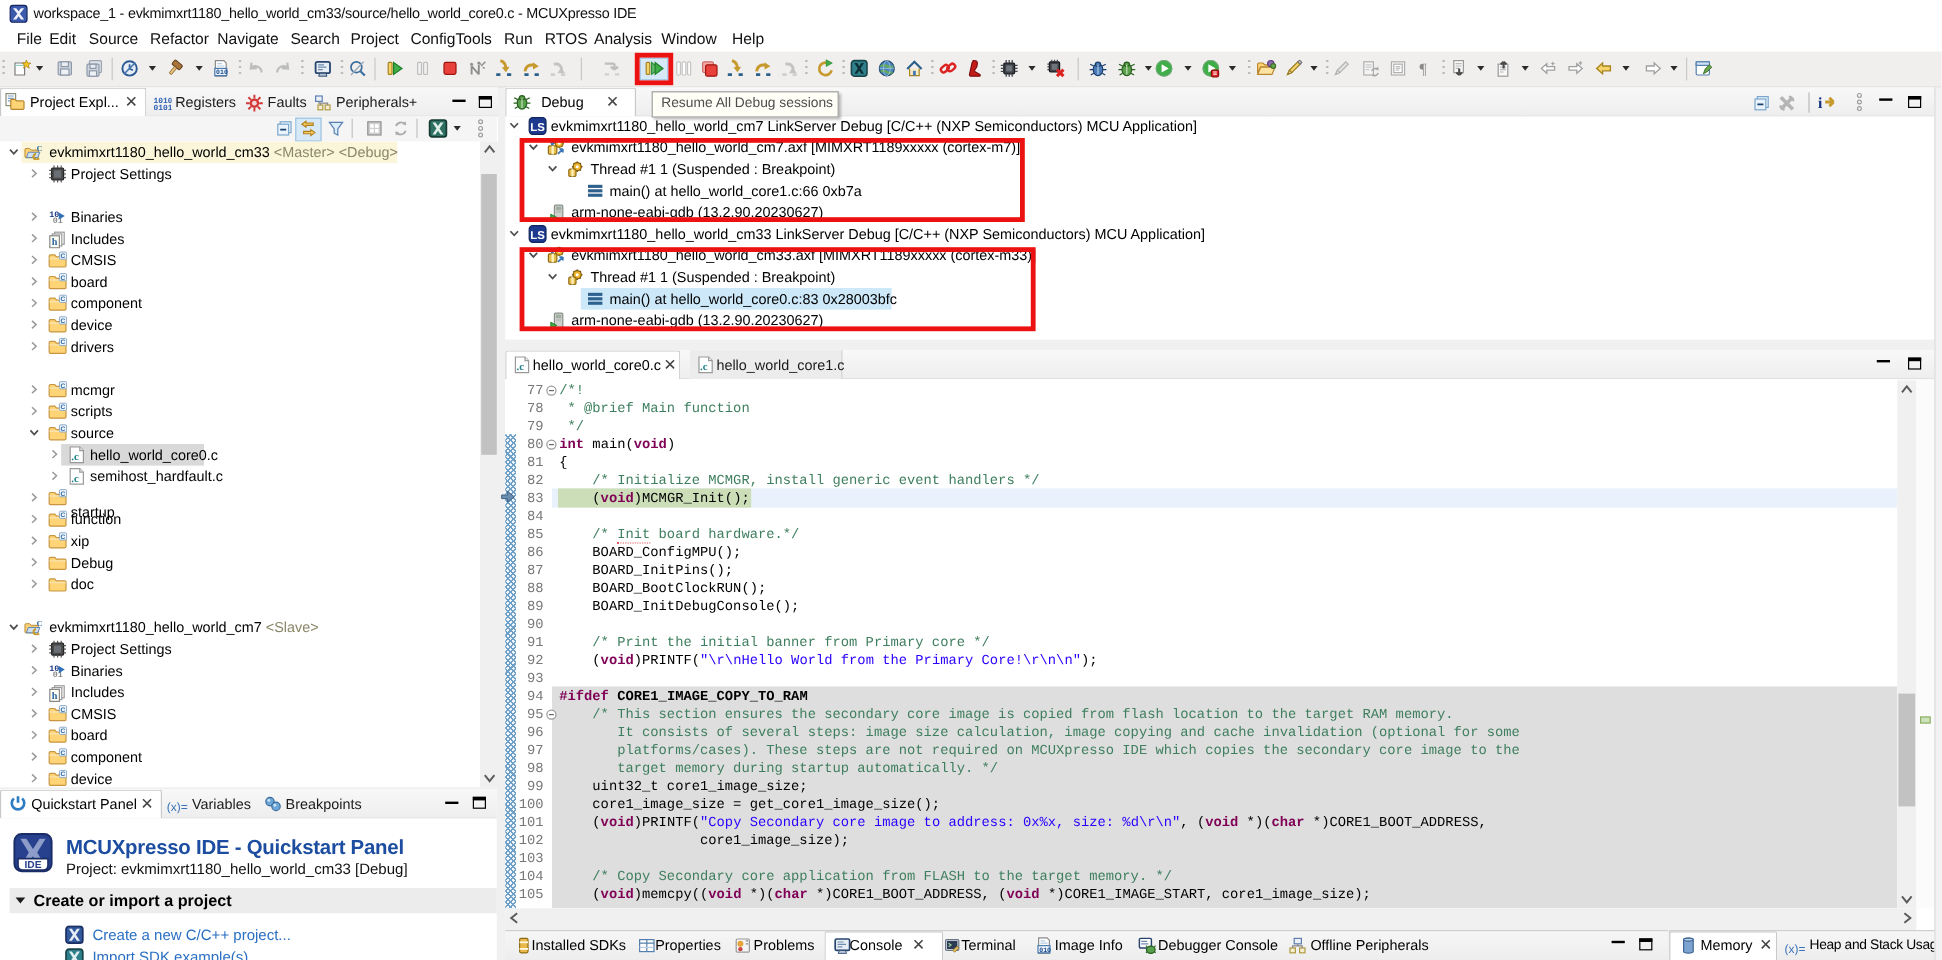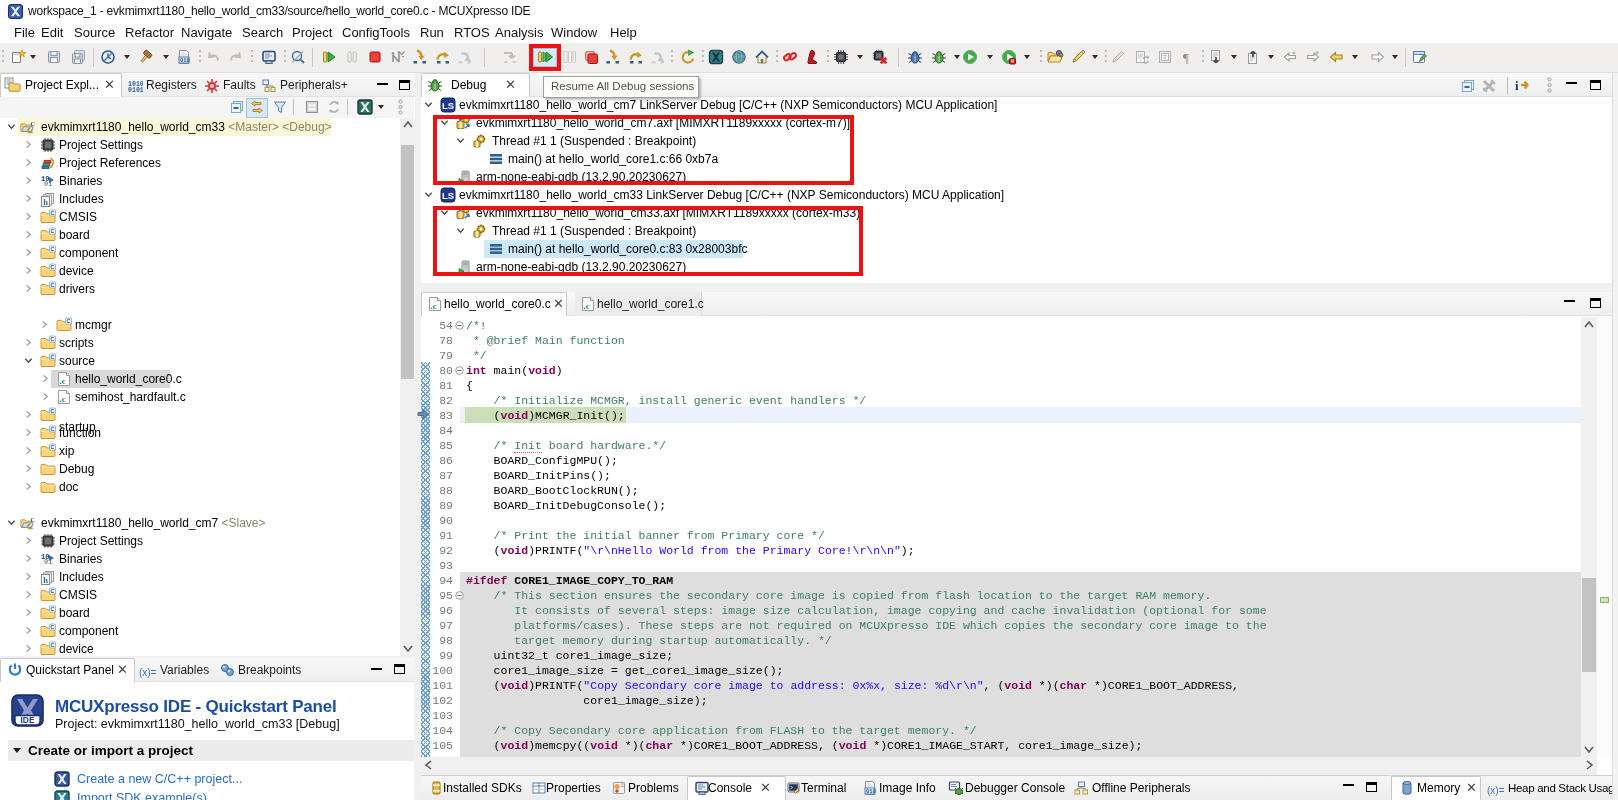--- a/index.html
+++ b/index.html
@@ -548,29 +548,20 @@
     </div>
 <div class="row" style="left:0;top:18px;width:400px">
       <svg class="chev" style="left:24px;top:4px" viewBox="0 0 10 10">
         <use href="#chevC"></use>
       </svg>
       <svg class="ic" style="left:40px;top:1px" width="16" height="16" viewBox="0 0 16 16">
         <use href="#chip"></use>
       </svg>
       <span class="abs" style="left:59px;top:0;height:18px;line-height:18px">Project Settings</span>
     </div>
-<div class="row" style="left:0;top:36px;width:400px">
-      <svg class="chev" style="left:24px;top:4px" viewBox="0 0 10 10">
-        <use href="#chevC"></use>
-      </svg>
-      <svg class="ic" style="left:40px;top:1px" width="16" height="16" viewBox="0 0 16 16">
-        <use href="#refs"></use>
-      </svg>
-      <span class="abs" style="left:59px;top:0;height:18px;line-height:18px">Project References</span>
-    </div>
 <div class="row" style="left:0;top:54px;width:400px">
       <svg class="chev" style="left:24px;top:4px" viewBox="0 0 10 10">
         <use href="#chevC"></use>
       </svg>
       <svg class="ic" style="left:40px;top:1px" width="16" height="16" viewBox="0 0 16 16">
         <use href="#binico"></use>
       </svg>
       <span class="abs" style="left:59px;top:0;height:18px;line-height:18px">Binaries</span>
     </div>
 <div class="row" style="left:0;top:72px;width:400px">
@@ -620,21 +611,21 @@
     </div>
 <div class="row" style="left:0;top:162px;width:472px">
       <svg class="chev" style="left:24px;top:4px" viewBox="0 0 10 10">
         <use href="#chevC"></use>
       </svg>
       <svg class="ic" style="left:40px;top:1px" width="16" height="16" viewBox="0 0 16 16">
         <use href="#folderC"></use>
       </svg>
       <span class="abs" style="left:59px;top:0;height:18px;line-height:18px">drivers</span>
     </div>
-<div class="row" style="left:16px;top:198px;width:400px">
+<div class="row" style="left:0;top:198px;width:400px">
       <svg class="chev" style="left:24px;top:4px" viewBox="0 0 10 10">
         <use href="#chevC"></use>
       </svg>
       <svg class="ic" style="left:40px;top:1px" width="16" height="16" viewBox="0 0 16 16">
         <use href="#folderC"></use>
       </svg>
       <span class="abs" style="left:59px;top:0;height:18px;line-height:18px">mcmgr</span>
     </div>
 <div class="row" style="left:0;top:216px;width:400px">
       <svg class="chev" style="left:24px;top:4px" viewBox="0 0 10 10">
@@ -955,21 +946,21 @@
 <div class="tlab" style="left:597px;top:297px">hello_world_core1.c</div>
 <div class="abs" style="left:1564px;top:300px;width:11px;height:5px;border-top:2px solid #000"></div>
 <div class="abs" style="left:1590px;top:298px;width:11px;height:10px;border:1.5px solid #000"></div>
 <div class="abs" style="left:1590px;top:298px;width:11px;height:3px;background:#000"></div>
 <div class="abs" id="edc" style="left:421px;top:316px;width:1160px;height:441px;background:#fff;overflow:hidden">
 <div class="abs" style="left:39px;top:256px;width:1121px;height:185px;background:#dedede"></div>
 <div class="abs" style="left:39px;top:91px;width:1121px;height:16px;background:#e9f2fc"></div>
 <div class="abs" style="left:44px;top:91px;width:161px;height:16px;background:#ccdeb8"></div>
 <div class="abs" style="left:0;top:46px;width:9px;height:395px;background:repeating-linear-gradient(45deg,#6fa0c8 0 1.2px,rgba(255,255,255,0) 1.2px 3.2px),repeating-linear-gradient(-45deg,#6fa0c8 0 1.2px,#f0f6fb 1.2px 3.2px)"></div>
 </div>
-<div class="lnum" style="top:317.5px">54</div>
+<div class="lnum" style="top:317.5px">77</div>
 <svg class="ic" style="left:455px;top:321.0px" width="9" height="9" viewBox="0 0 9 9">
     <circle cx="4.5" cy="4.5" r="3.8" fill="#fff" stroke="#9a9a9a"></circle>
     <path d="M2.4 4.5 L6.6 4.5" stroke="#666"></path>
   </svg>
 <div class="codeline" style="top:317.5px"><span class="cmt">/*!</span></div>
 <div class="lnum" style="top:332.5px">78</div>
 <div class="codeline" style="top:332.5px"><span class="cmt"> * @brief Main function</span></div>
 <div class="lnum" style="top:347.5px">79</div>
 <div class="codeline" style="top:347.5px"><span class="cmt"> */</span></div>
 <div class="lnum" style="top:362.5px">80</div>

